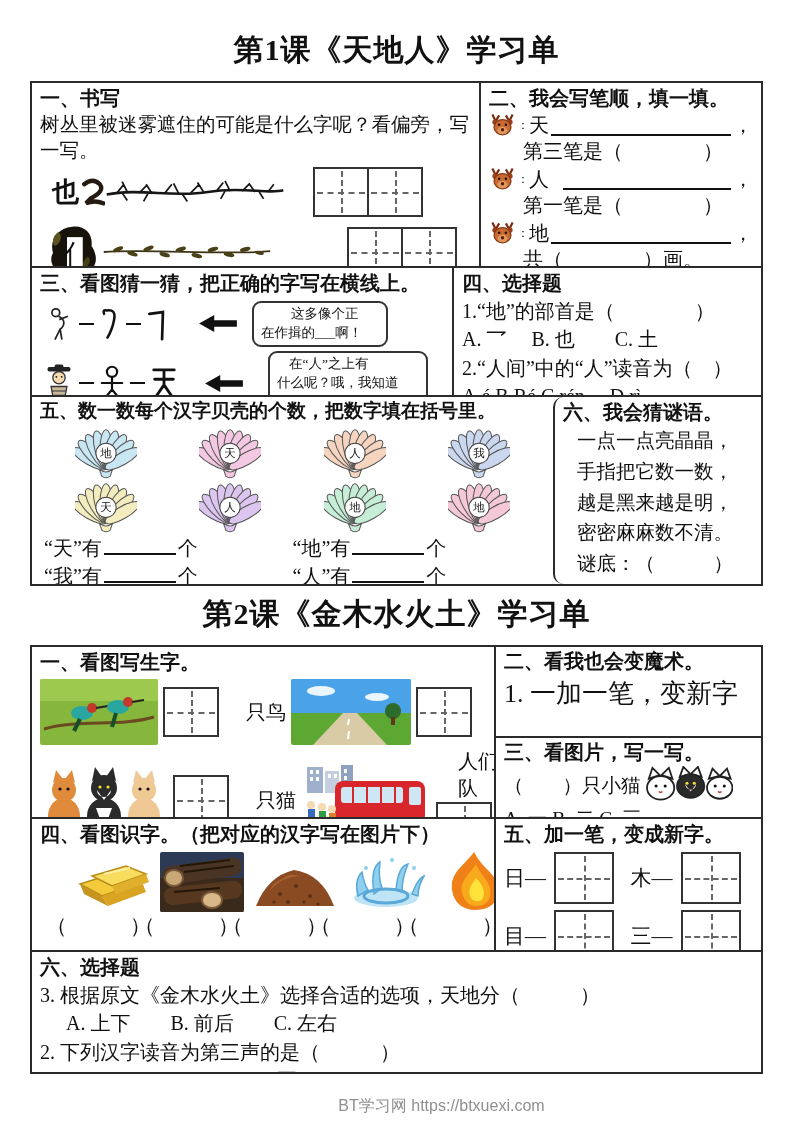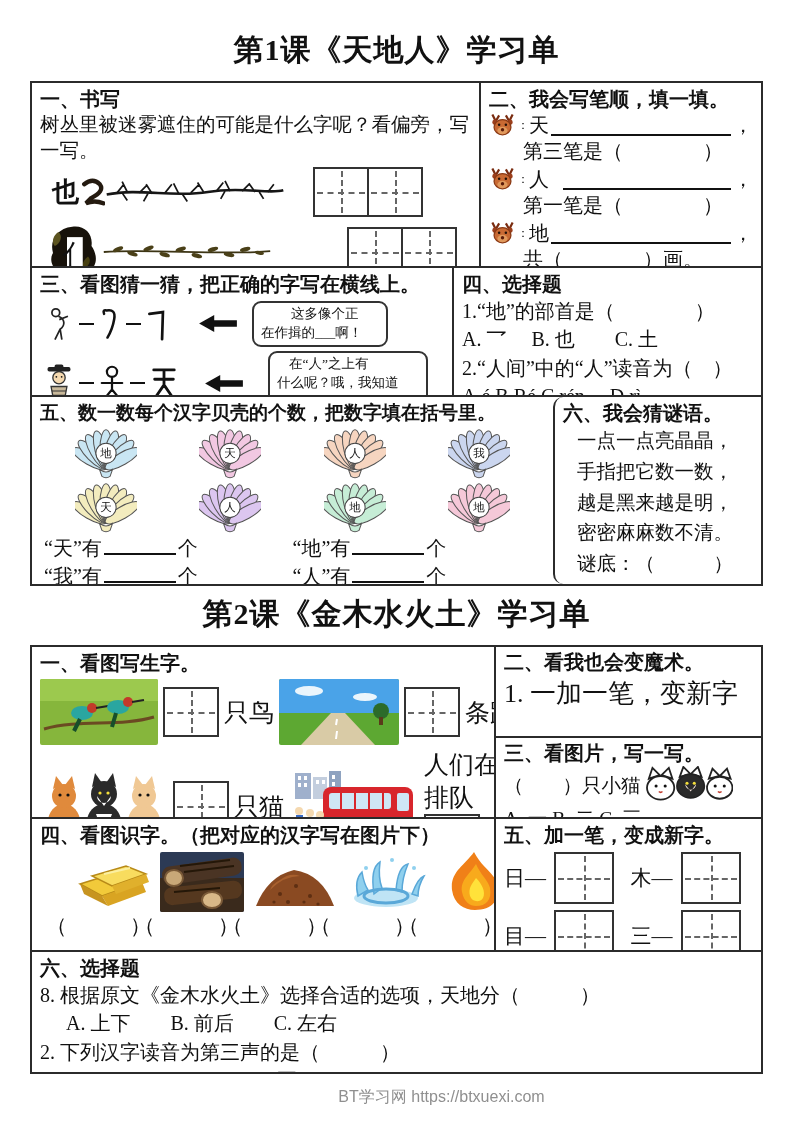--- a/index.html
+++ b/index.html
@@ -4,21 +4,21 @@
 <style>
   html,body{margin:0;padding:0;background:#fff;}
   body{width:793px;min-height:1122px;font-family:"Liberation Serif","DejaVu Serif",serif;color:#111;position:relative;}
   h1{font-size:30px;text-align:center;margin:30px 0 10px;font-weight:bold;letter-spacing:1px;}
   h1.second{margin:8px 0 10px;}
   .tbl{margin:0 30px;border:2.5px solid #2b2b2b;}
   .row{display:flex;border-top:2.5px solid #2b2b2b;}
   .row:first-child{border-top:none;}
   .cell{padding:4px 8px 2px;box-sizing:border-box;overflow:hidden;}
   .cell + .cell{border-left:2.5px solid #2b2b2b;}
-  .hd{font-family:Liberation Sans, sans-serif;font-weight:bold;font-size:20px;line-height:1.25;}
+  .hd{font-family:Liberation Mono, monospace;font-weight:bold;font-size:20px;line-height:1.25;}
   .txt{font-size:19.5px;line-height:1.35;}
   
   .box{width:52px;height:46px;border:2px solid #333;position:relative;flex:none;background:#fff;}
   .box:before{content:'';position:absolute;left:2px;right:2px;top:50%;border-top:2px dashed #666;}
   .box:after{content:'';position:absolute;top:2px;bottom:2px;left:50%;border-left:2px dashed #666;}
   .grid2{display:flex;flex:none;}
   .grid2 .box + .box{margin-left:-2px;}
   .blank{display:inline-block;border-bottom:2px solid #111;height:1em;vertical-align:baseline;}
   
   .t1r1{height:183px;}
@@ -59,33 +59,33 @@
   .t2rA .cell:last-child{flex:1;padding:0;display:flex;flex-direction:column;}
   .sub{padding:3px 8px;box-sizing:border-box;overflow:hidden;}
   .sub1{height:91px;border-bottom:2.5px solid #2b2b2b;}
   .sub2{flex:1;}
   .t2rB{height:131px;}
   .t2rB .cell:first-child{flex:0 0 462px;}
   .t2rB .cell:last-child{flex:1;}
   .t2rC{height:120px;}
   .t2rC .cell{flex:1;}
   .picrow{display:flex;align-items:center;gap:5px;margin-top:3px;}
-  .piclabel{font-size:25px;flex:none;}
+  .piclabel{font-size:20px;flex:none;margin-left:22px;}
   .photo{flex:none;border-radius:2px;}
   .magic{font-size:26px;line-height:1.45;}
   .magic .blank{width:46px;}
   .addone{display:grid;grid-template-columns:1fr 1fr;row-gap:6px;column-gap:4px;margin-top:4px;}
   .addone .it{display:flex;align-items:center;gap:8px;font-size:21px;}
   .addone .box{width:56px;height:48px;}
   .w5row{display:flex;gap:6px;align-items:flex-end;margin:2px 0 0 30px;}
   .parens{display:flex;font-size:21px;margin-left:6px;}
   .parens span{width:88px;}
   .choice{font-size:20px;line-height:1.42;}
   .choice .opts{padding-left:26px;}
-  .footer{font-family:"Liberation Sans","DejaVu Sans",sans-serif;color:#8f8f8f;font-size:16px;margin-top:13px;text-align:center;padding-left:90px;}
+  .footer{font-family:"Liberation Sans","DejaVu Sans",sans-serif;color:#8f8f8f;font-size:16px;margin-top:22px;text-align:center;padding-left:90px;}
 </style>
 </head>
 <body>
 
 <h1>第1课《天地人》学习单</h1>
 
 <div class="tbl">
 
   <div class="row t1r1">
     <div class="cell">
@@ -631,21 +631,21 @@
             <div class="box"></div>
           </div>
       </div>
     </div>
   </div>
 
   <div class="row t2rC">
     <div class="cell">
       <div class="hd">六、选择题</div>
       <div class="choice">
-        <div>8. 根据原文《金木水火土》选择合适的选项，天地分（　　　）</div>
+        <div>3. 根据原文《金木水火土》选择合适的选项，天地分（　　　）</div>
         <div class="opts">A. 上下　　B. 前后　　C. 左右</div>
         <div>2. 下列汉字读音为第三声的是（　　　）</div>
         <div class="opts">A. 三　　　B. 四　　C. 五</div>
       </div>
     </div>
   </div>
 </div>
 
 <div class="footer">BT学习网 https://btxuexi.com</div>
 

